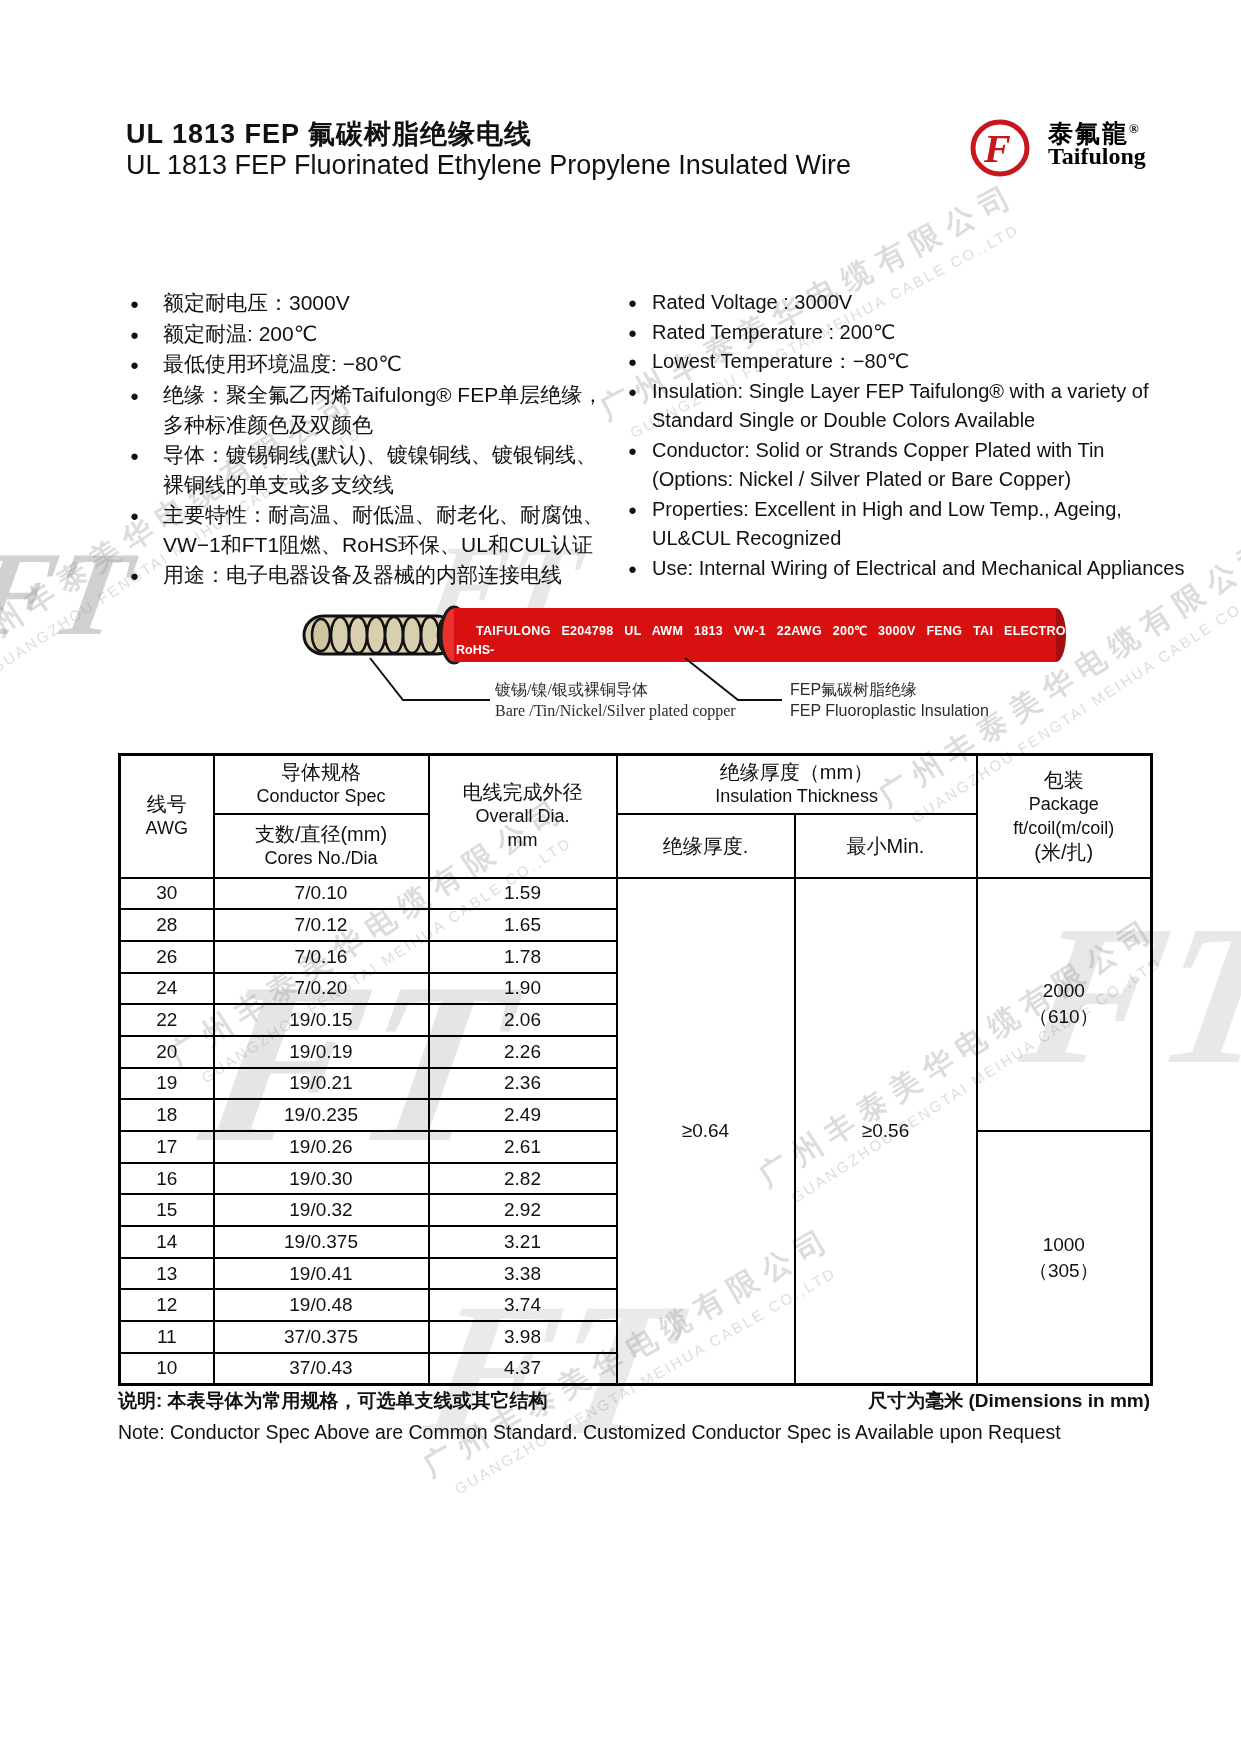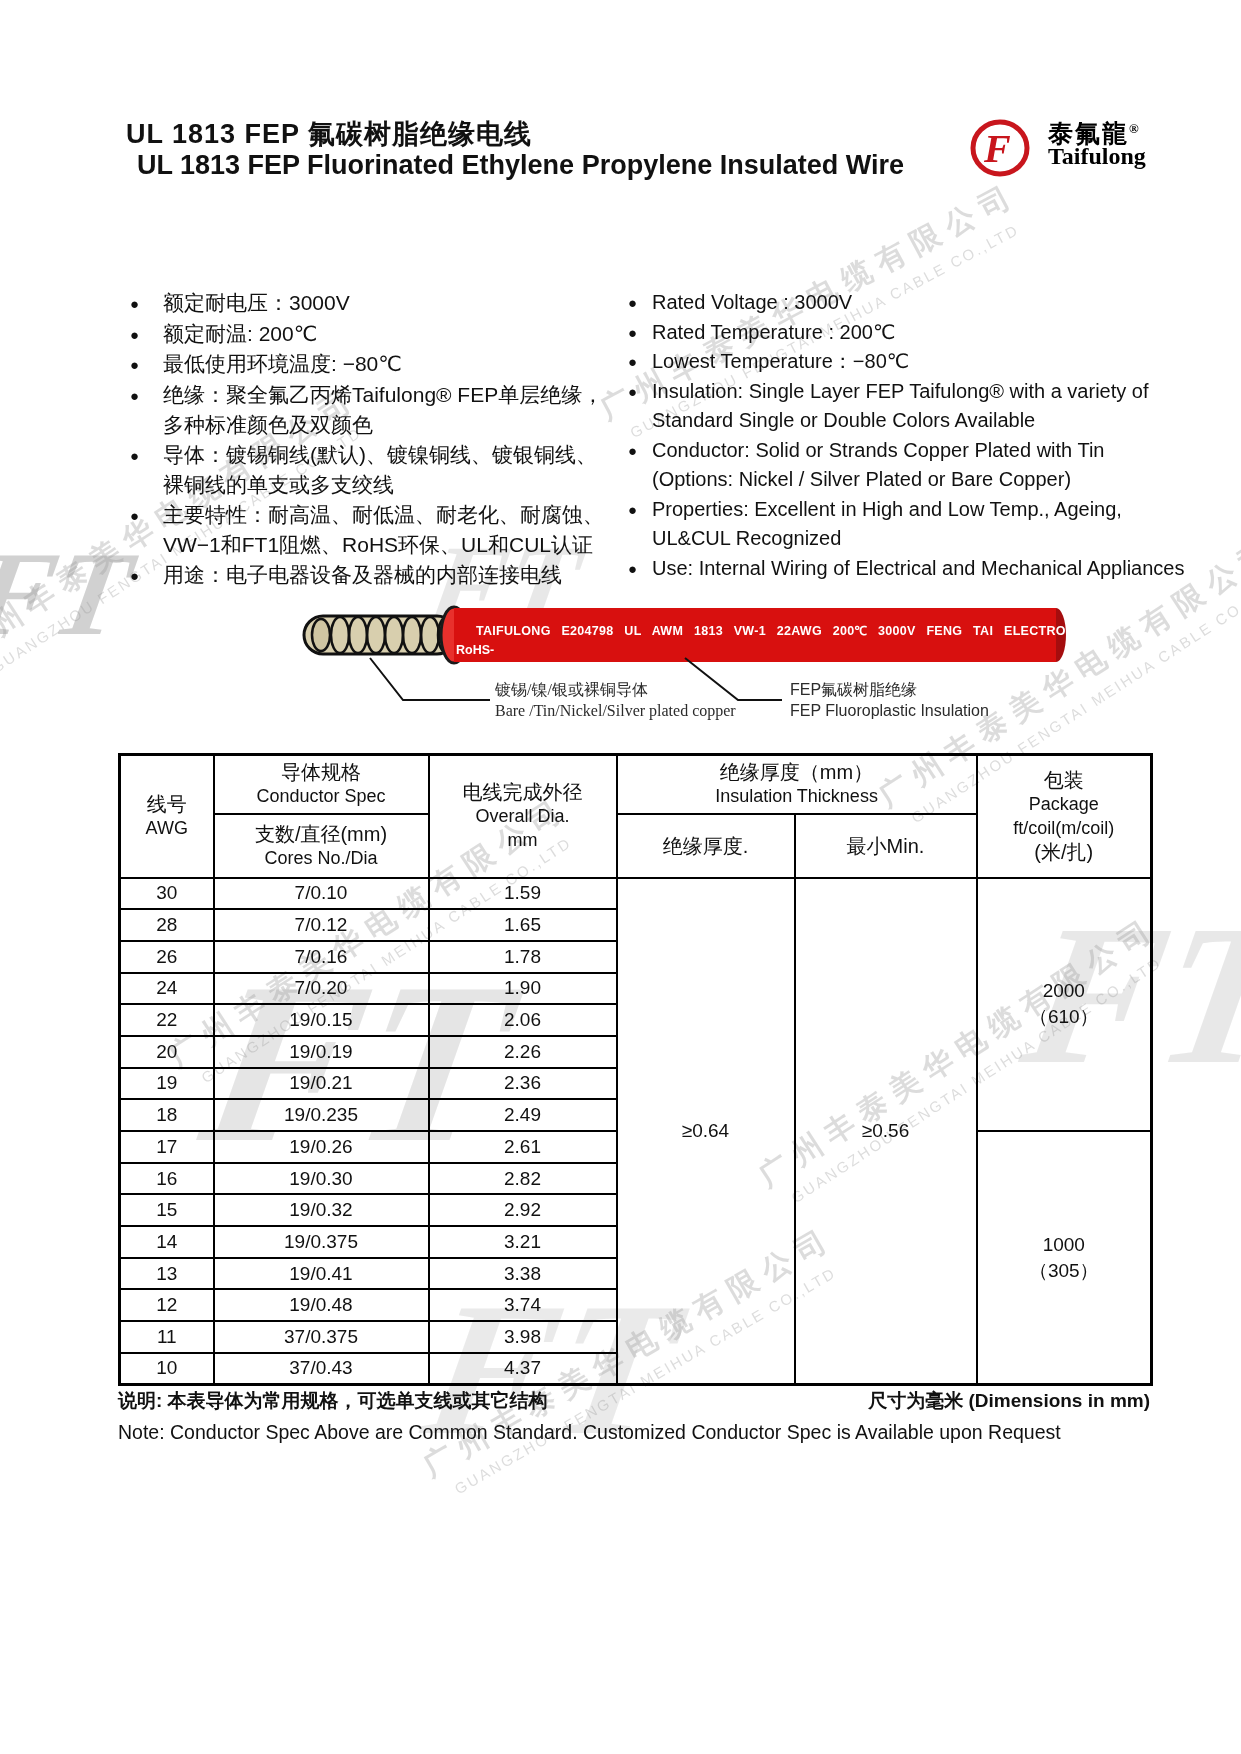--- a/index.html
+++ b/index.html
@@ -10,21 +10,21 @@
   
   .wm{position:absolute;transform:rotate(-33deg);color:#8f8f8f;opacity:.30;text-align:center;
       white-space:nowrap;pointer-events:none;z-index:0;}
   .wm .l1{font-size:30px;letter-spacing:9px;font-weight:600;}
   .wm .l2{font-size:15px;letter-spacing:2.5px;margin-top:4px;}
   .wm-ft{position:absolute;font-family:"Liberation Serif",serif;font-style:italic;font-weight:bold;
          color:#9b9b9b;pointer-events:none;z-index:0;transform:skewX(-10deg);}
 
   
   .title-cn{left:126px;top:116px;font-size:27px;font-weight:bold;letter-spacing:1px;}
-  .title-en{left:137px;top:150px;font-size:27px;font-weight:bold;}
+  .title-en{left:126px;top:150px;font-size:27px;font-weight:normal;}
   .logo-circle{left:968px;top:118px;width:68px;height:62px;}
   .brand{left:1048px;top:118px;color:#000000;font-family:"Liberation Serif",serif;line-height:22px;}
   .brand .b1{font-size:25px;font-weight:bold;letter-spacing:2px;}
   .brand .b1 sup{font-size:13px;}
   .brand .b2{font-size:24px;font-weight:bold;}
 
   
   .specs{line-height:29.5px;font-size:21px;z-index:1;margin-top:36px;}
   .specs-cn{left:130px;top:252px;width:500px;}
   .specs-en{left:628px;top:252px;width:560px;font-size:20px;}

